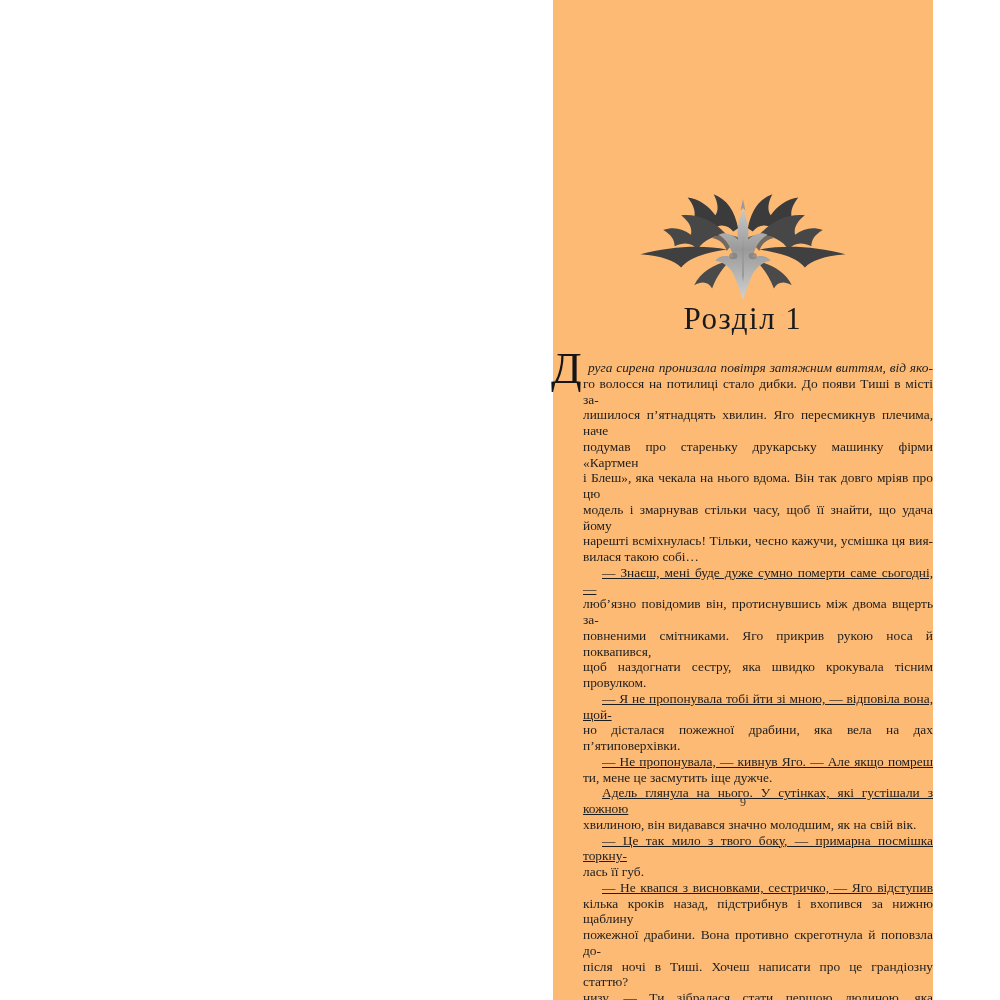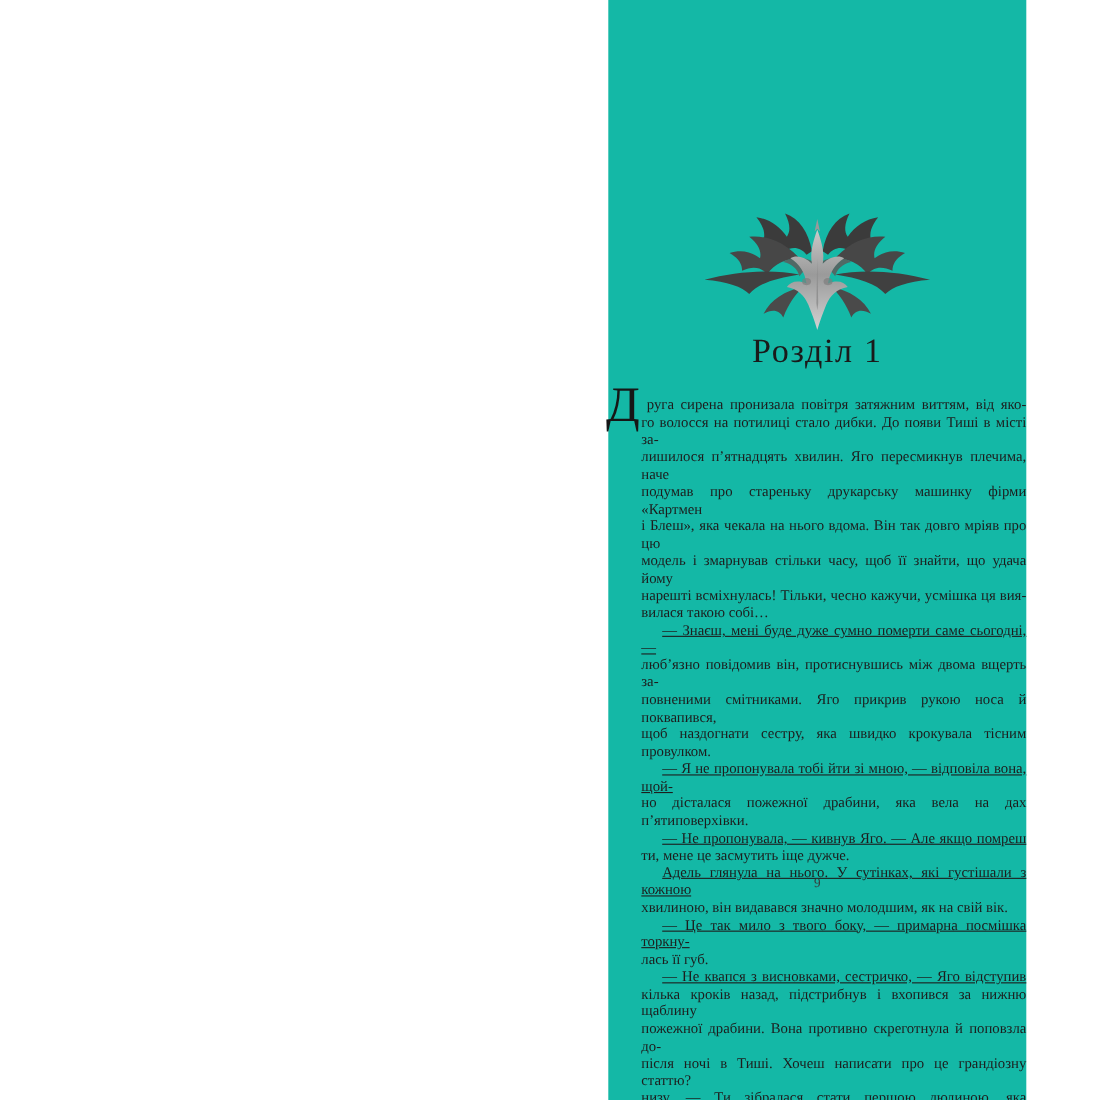--- a/index.html
+++ b/index.html
@@ -1,42 +1,42 @@
 <!DOCTYPE html>
 <html><head>
 <meta charset="utf-8">
 <style>
   html,body{margin:0;padding:0;}
   body{
     width:1000px;height:1000px;background:#ffffff;position:relative;overflow:hidden;
     font-family:"Liberation Serif","DejaVu Serif",serif;
   }
   .page{
-    position:absolute;left:553px;top:0;width:380px;height:1000px;background:#14b8a6;
+    position:absolute;left:553px;top:0;width:380px;height:1000px;background:#fdba74;
   }
   .ornament{
     position:absolute;top:186px;left:50%;transform:translateX(-50%);
   }
   .chapter-title{
     position:absolute;top:302px;left:0;width:100%;margin:0;
     text-align:center;font-weight:400;font-size:31px;line-height:1.1;
     letter-spacing:1.5px;color:#1a1a1a;
   }
   .bodytext{
     position:absolute;top:360px;left:0;width:380px;
     font-size:13.4px;line-height:15.75px;color:#1d1d1d;
   }
   .line{
     text-align:justify;text-align-last:justify;text-justify:inter-word;
     white-space:normal;
     padding-left:30px;
   }
   .line.last{text-align-last:left;}
   .line.indent{text-indent:19px;text-decoration:underline;}
-  .line.firstline{padding-left:35px;}
+  .line.firstline{padding-left:35px;font-style:italic;}
   .dropcap{
     position:absolute;top:-14px;left:-2px;
     font-size:45px;line-height:1;color:#161616;
   }
   .pagenum{
     position:absolute;top:795px;left:0;width:100%;
     text-align:center;font-size:12px;color:#3a3a3a;
   }
 </style>
 </head>

